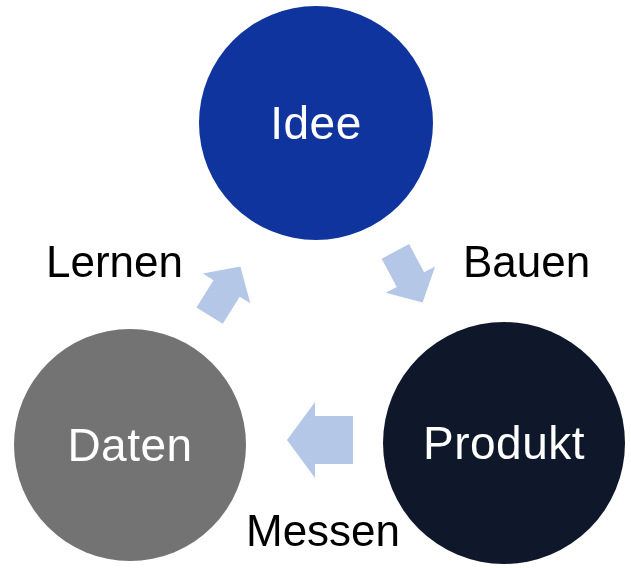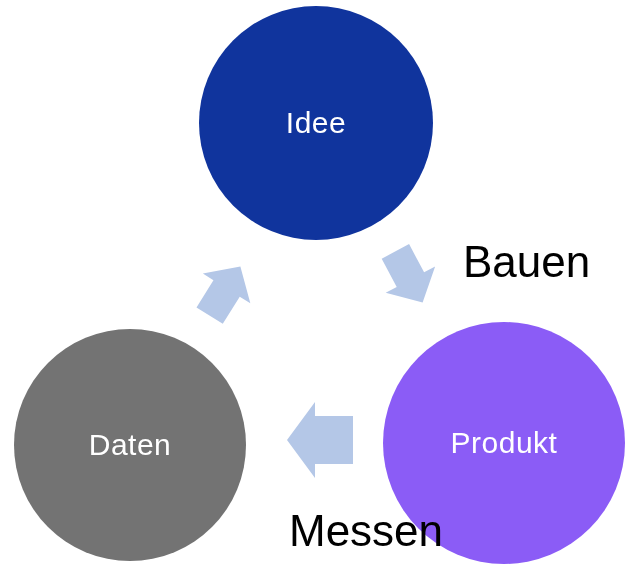--- a/index.html
+++ b/index.html
@@ -24,38 +24,38 @@
     pointer-events: none;
   }
   .node {
     position: absolute;
     border-radius: 50%;
     display: flex;
     align-items: center;
     justify-content: center;
   }
   .node-label {
-    font-size: 30px;
+    font-size: 46px;
     font-weight: 400;
     letter-spacing: 0.5px;
     white-space: nowrap;
   }
   .node-idee    { left: 199px; top: 6px;   width: 234px; height: 234px; }
   .node-daten   { left: 14px;  top: 329px; width: 232px; height: 232px; }
   .node-produkt { left: 383px; top: 322px; width: 242px; height: 242px; }
   .edge-label {
     position: absolute;
     font-size: 44px;
     font-weight: 400;
     line-height: 44px;
     white-space: nowrap;
   }
   .label-lernen { left: 46px;  top: 240px; }
   .label-bauen  { left: 463px; top: 240px; }
-  .label-messen { left: 246px; top: 509px; margin-left: 43px; }
+  .label-messen { left: 246px; top: 509px; }
 </style>
 </head>
 <body>
 
 <div class="canvas">
 
   <svg class="arrows" viewBox="0 0 631 570" xmlns="http://www.w3.org/2000/svg">
 
     <g transform="translate(225,291) rotate(-58)">
       <polygon points="-29,-15.5 3,-15.5 3,-28 29,0 3,28 3,15.5 -29,15.5" fill="#B4C7E7"></polygon>
@@ -71,22 +71,23 @@
   </svg>
 
   <div class="node node-idee" style="background: rgb(16, 52, 157);">
     <span class="node-label" style="color: rgb(255, 255, 255);">Idee</span>
   </div>
 
   <div class="node node-daten" style="background: #737373;">
     <span class="node-label" style="color: rgb(255, 255, 255);">Daten</span>
   </div>
 
-  <div class="node node-produkt" style="background: #8b5cf6;">
+  <div class="node node-produkt" style="background: #0f172a;">
     <span class="node-label" style="color: rgb(255, 255, 255);">Produkt</span>
   </div>
 
+  <div class="edge-label label-lernen" style="color: rgb(0, 0, 0);">Lernen</div>
 
   <div class="edge-label label-bauen" style="color: rgb(0, 0, 0);">Bauen</div>
 
   <div class="edge-label label-messen" style="color: rgb(0, 0, 0);">Messen</div>
 
 </div>
 
 </body></html>

